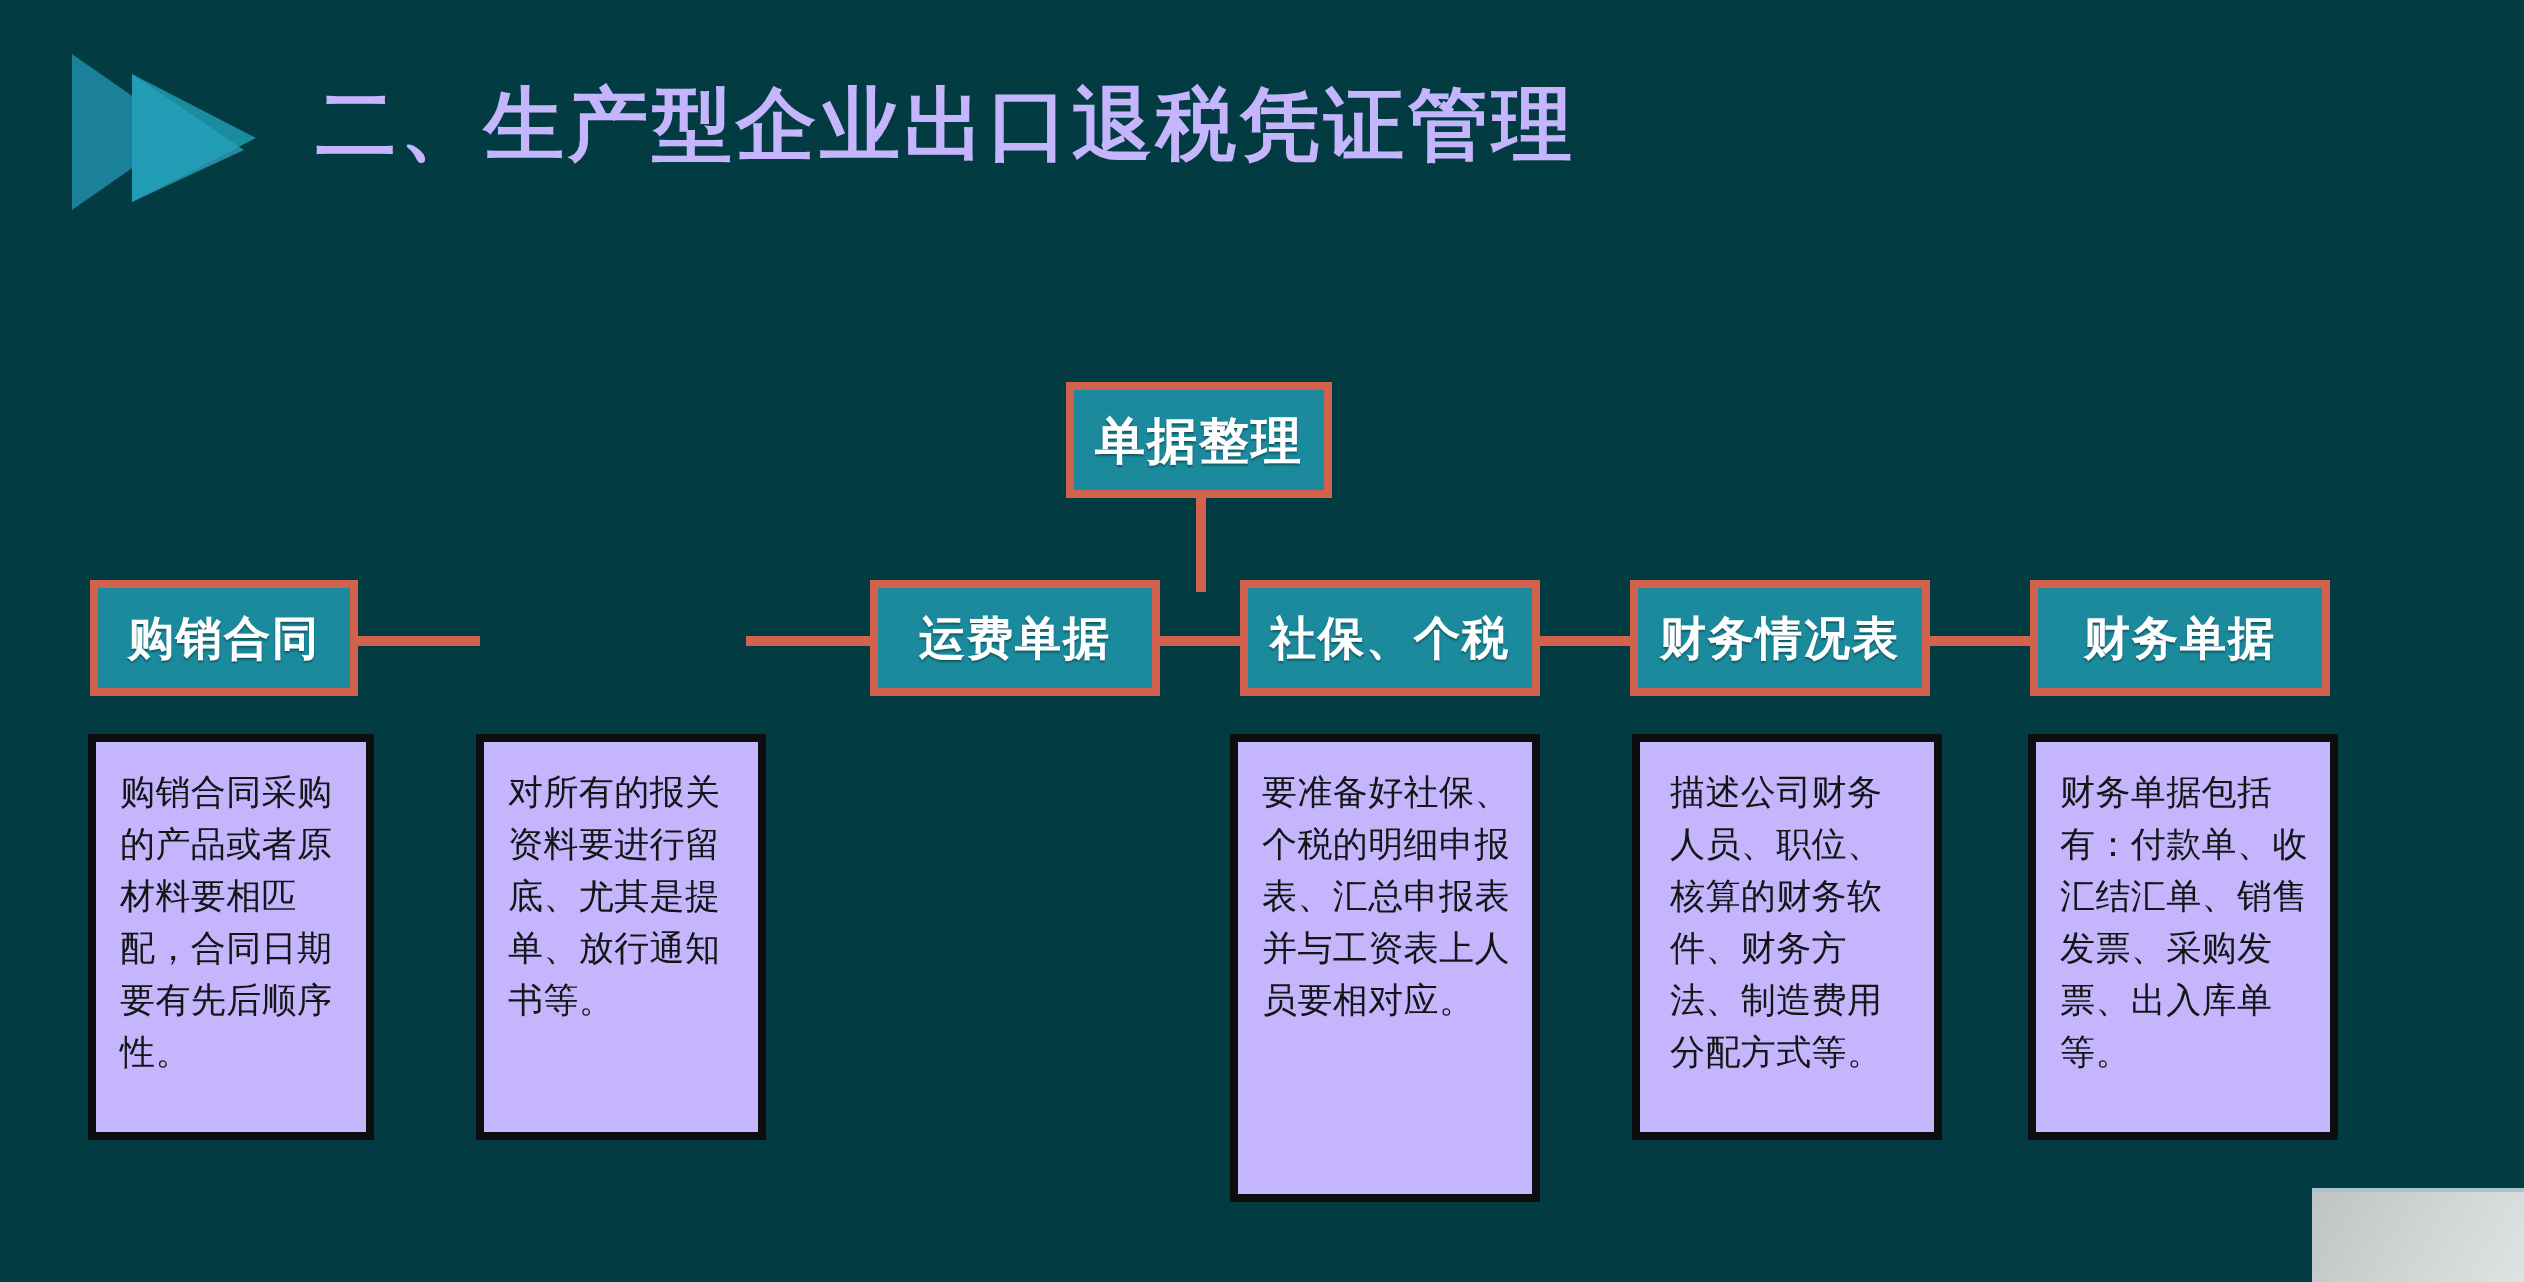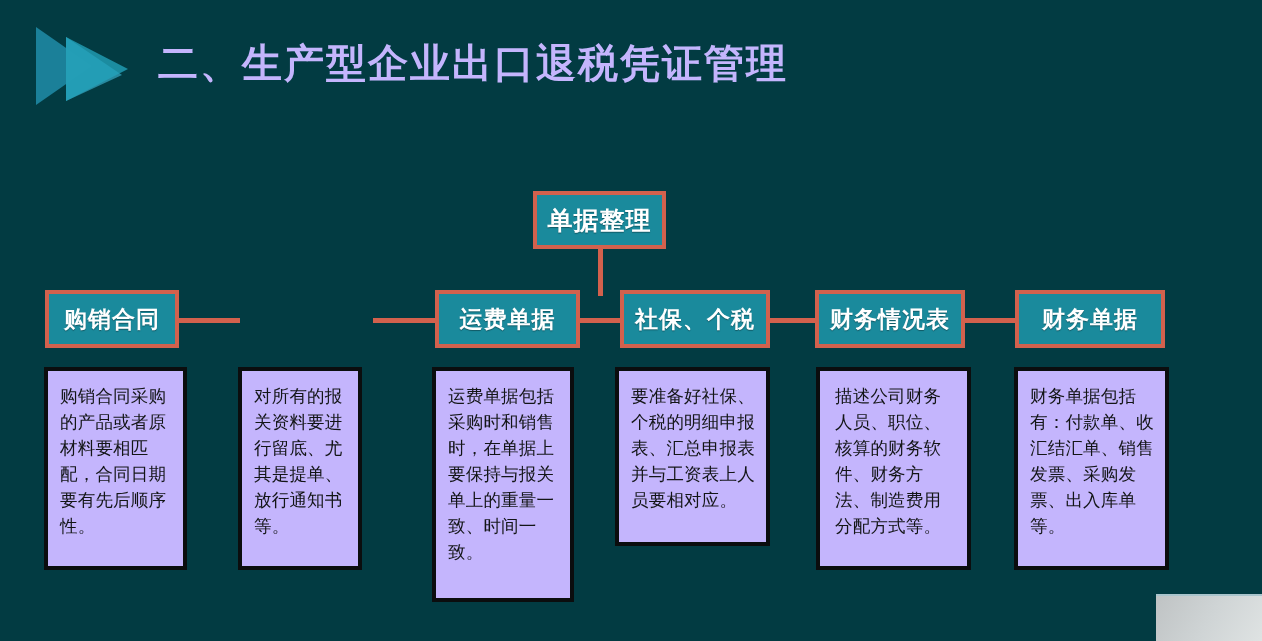--- a/index.html
+++ b/index.html
@@ -145,25 +145,24 @@
   <div class="node" style="left:435px;  top:290px; width:145px; height:58px;">运费单据</div>
 
   <div class="node" style="left:620px;  top:290px; width:150px; height:58px;">社保、个税</div>
 
   <div class="node" style="left:815px;  top:290px; width:150px; height:58px;">财务情况表</div>
 
   <div class="node" style="left:1015px; top:290px; width:150px; height:58px;">财务单据</div>
 
   <div class="desc" style="left:44px;   top:367px; width:143px; height:203px;">购销合同采购的产品或者原材料要相匹配，合同日期要有先后顺序性。</div>
 
-  <div class="desc" style="left:238px;  top:367px; width:124px; height:203px;">对所有的报关资料要进行留底、尤其是提单、放行通知书等。</div>
+  <div class="desc" style="left:238px;  top:367px; width:145px; height:203px;">对所有的报关资料要进行留底、尤其是提单、放行通知书等。</div>
 
-  <div class="desc" style="left:432px;  top:367px; width:142px; height:235px;">运费单据包括采购时和销售时，在单据上要保持与报关单上的重量一致、时间一致。</div>
 
-  <div class="desc" style="left:615px;  top:367px; width:155px; height:179px;">要准备好社保、个税的明细申报表、汇总申报表并与工资表上人员要相对应。</div>
+  <div class="desc" style="left:615px;  top:367px; width:155px; height:234px;">要准备好社保、个税的明细申报表、汇总申报表并与工资表上人员要相对应。</div>
 
   <div class="desc" style="left:816px;  top:367px; width:155px; height:203px;padding-left:15px;">描述公司财务人员、职位、核算的财务软件、财务方法、制造费用分配方式等。</div>
 
   <div class="desc" style="left:1014px; top:367px; width:155px; height:203px;">财务单据包括有：付款单、收汇结汇单、销售发票、采购发票、出入库单等。</div>
 
   <div id="corner-panel"></div>
 
 </div>
 
 </body></html>

